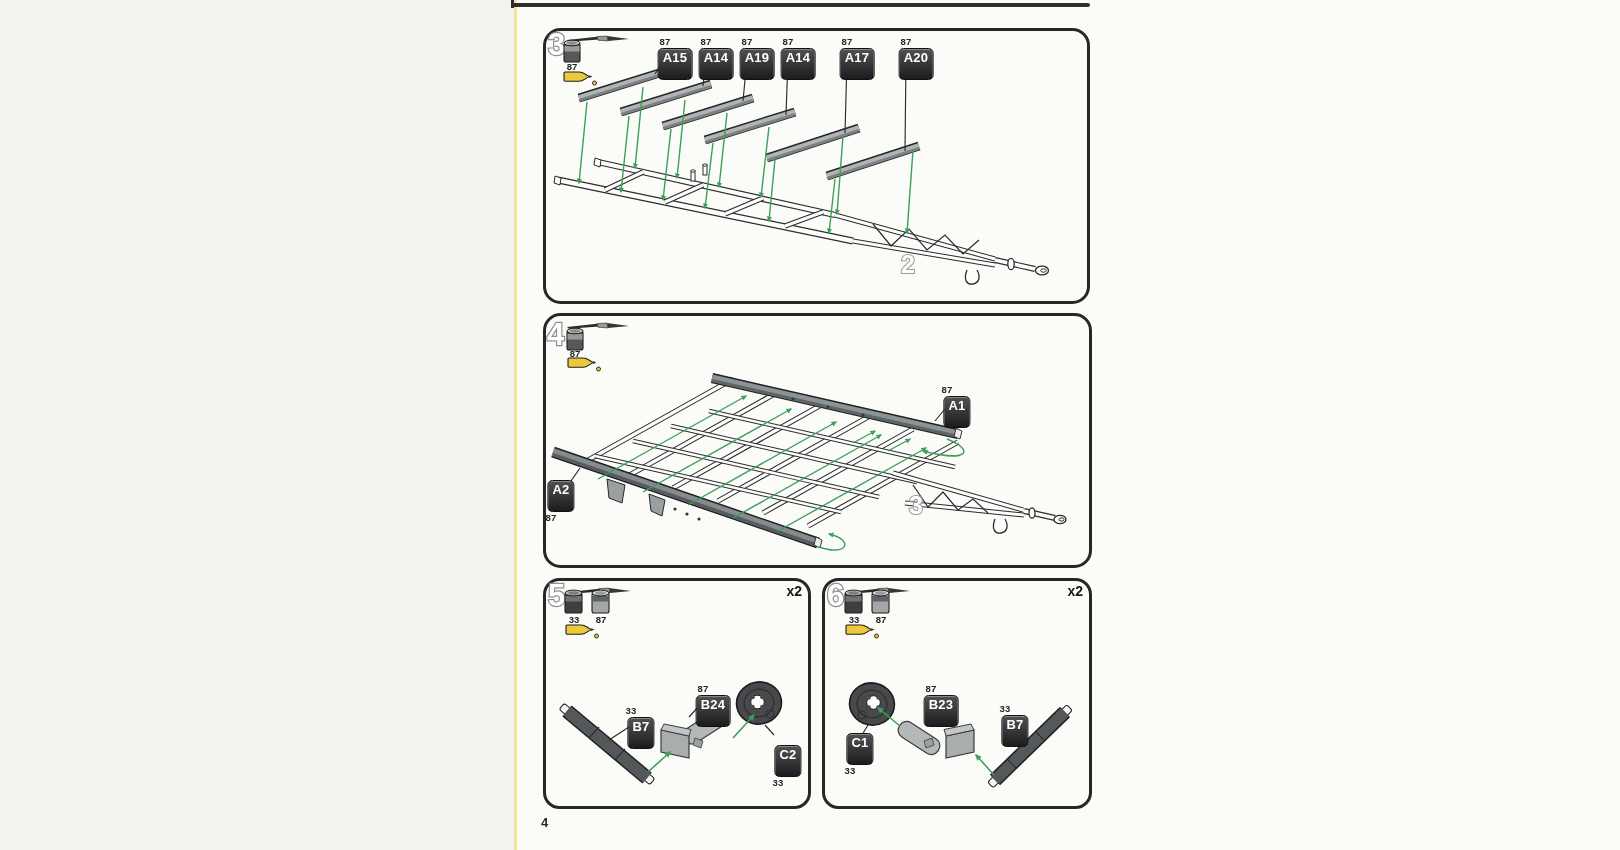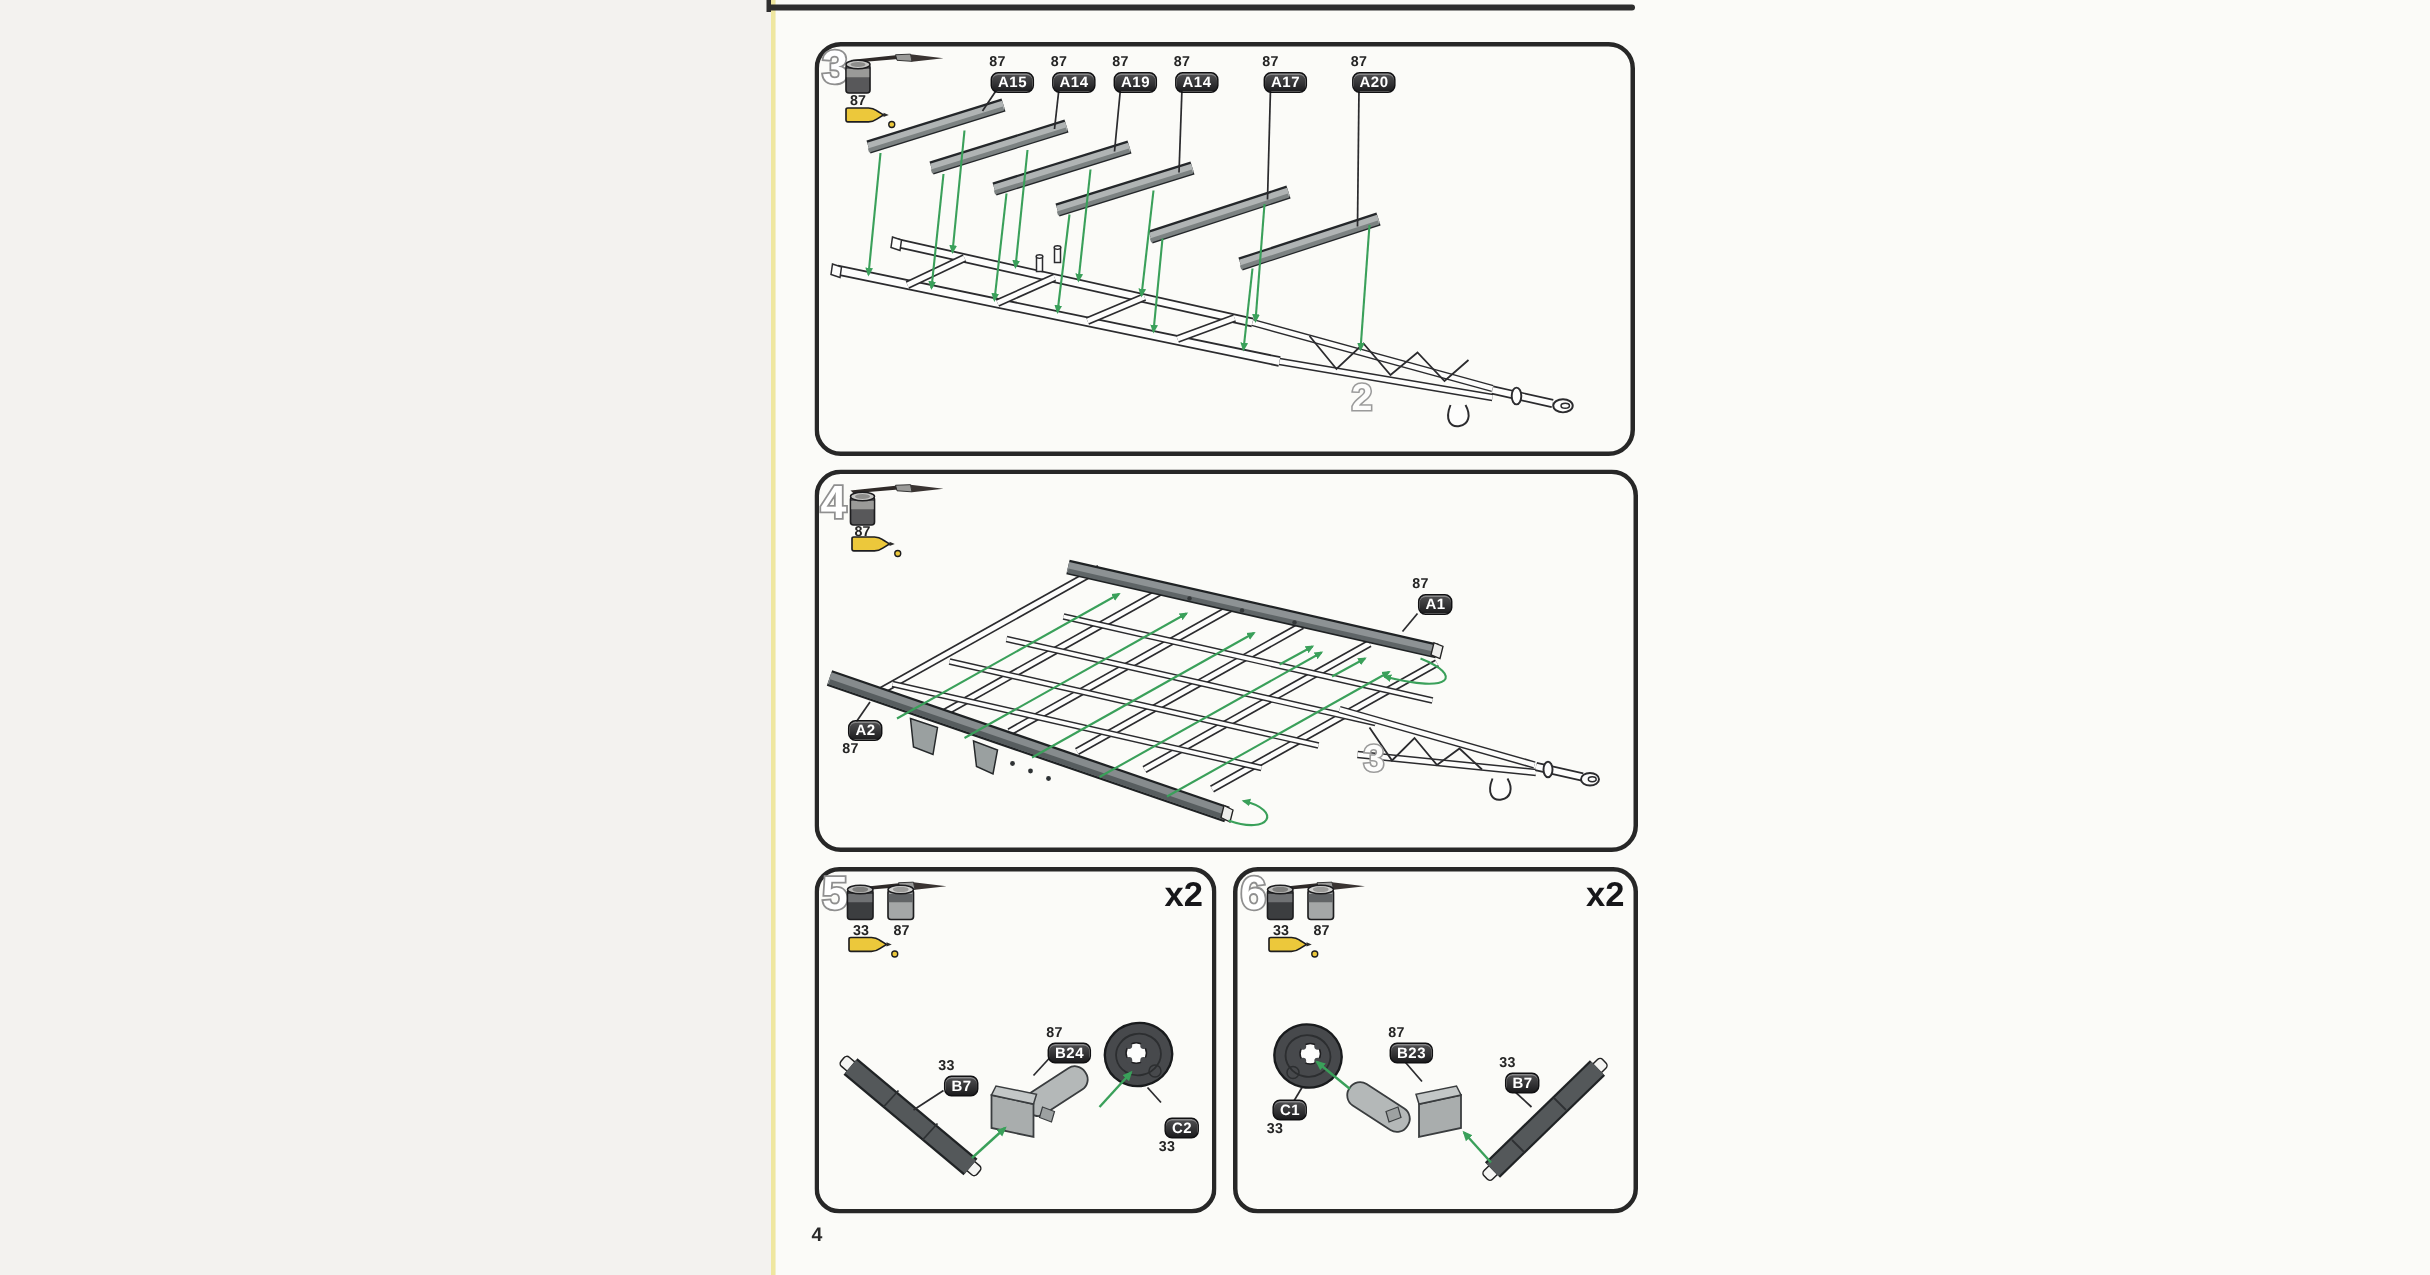--- a/index.html
+++ b/index.html
@@ -15,24 +15,24 @@
   .top-cut-stub{position:absolute;left:511px;top:0;width:3px;height:8px;background:#2e2e2e;}
   .panel{position:absolute;}
   .panel > svg{position:absolute;left:0;top:0;}
   .plabel{
     position:absolute;display:flex;flex-direction:column;align-items:center;gap:1px;
     transform:translateX(-50%);font-size:9.5px;font-weight:700;color:#242424;line-height:1;
     letter-spacing:.2px;z-index:3;
   }
   .badge{
     background:linear-gradient(180deg,#515153,#1c1c1e);color:#fff;border-radius:5px;
-    padding:2px 4px 0;font-size:10px;font-weight:700;border:1px solid #101012;
+    padding:2px 4px 15px;font-size:13px;font-weight:700;border:1px solid #101012;
     box-shadow:inset 0 1px 0 rgba(255,255,255,.32);letter-spacing:.3px;margin-left:20px;
   }
-  .x2{position:absolute;font-size:23px;font-weight:700;color:#17171a;z-index:3;}
+  .x2{position:absolute;font-size:14px;font-weight:700;color:#17171a;z-index:3;}
   .page-num{position:absolute;left:541px;top:815px;font-size:13px;font-weight:700;color:#2a2a2a;}
   svg text{font-family:"Liberation Sans",sans-serif;}
   .snum{font-size:31px;font-weight:700;fill:#ffffff;stroke:#8f8f8f;stroke-width:2.4px;paint-order:stroke;}
   .anum{font-size:25px;font-weight:700;fill:#fdfdfc;stroke:#9a9a9a;stroke-width:2.1px;paint-order:stroke;}
   .pnum{font-size:9.5px;font-weight:700;fill:#242424;text-anchor:middle;}
 </style>
 </head>
 <body>
 
 <div class="paper"></div>
@@ -286,21 +286,21 @@
     <g stroke="#2b2b2e" stroke-width="1.15">
       <path d="M402,96 L392,108"></path>
       <path d="M28,168 L37,155"></path>
     </g>
   </svg>
 
   <div class="plabel" style="left:404px;top:72px">
     <span>87</span>
     <span class="badge">A1</span>
   </div>
-  <div class="plabel" style="left:24px;top:167px">
+  <div class="plabel" style="left:8px;top:167px">
     <span class="badge">A2</span>
     <span>87</span>
   </div>
 </section>
 
 <section class="panel" style="left:543px;top:578px;width:268px;height:231px">
   <svg width="268" height="231" viewBox="0 0 268 231">
     <defs>
       <marker id="ag5" viewBox="0 0 10 10" refX="7" refY="5" markerWidth="4.6" markerHeight="4.6" orient="auto">
         <path d="M0,1 L9,5 L0,9 Z" fill="#3aa05a"></path>

